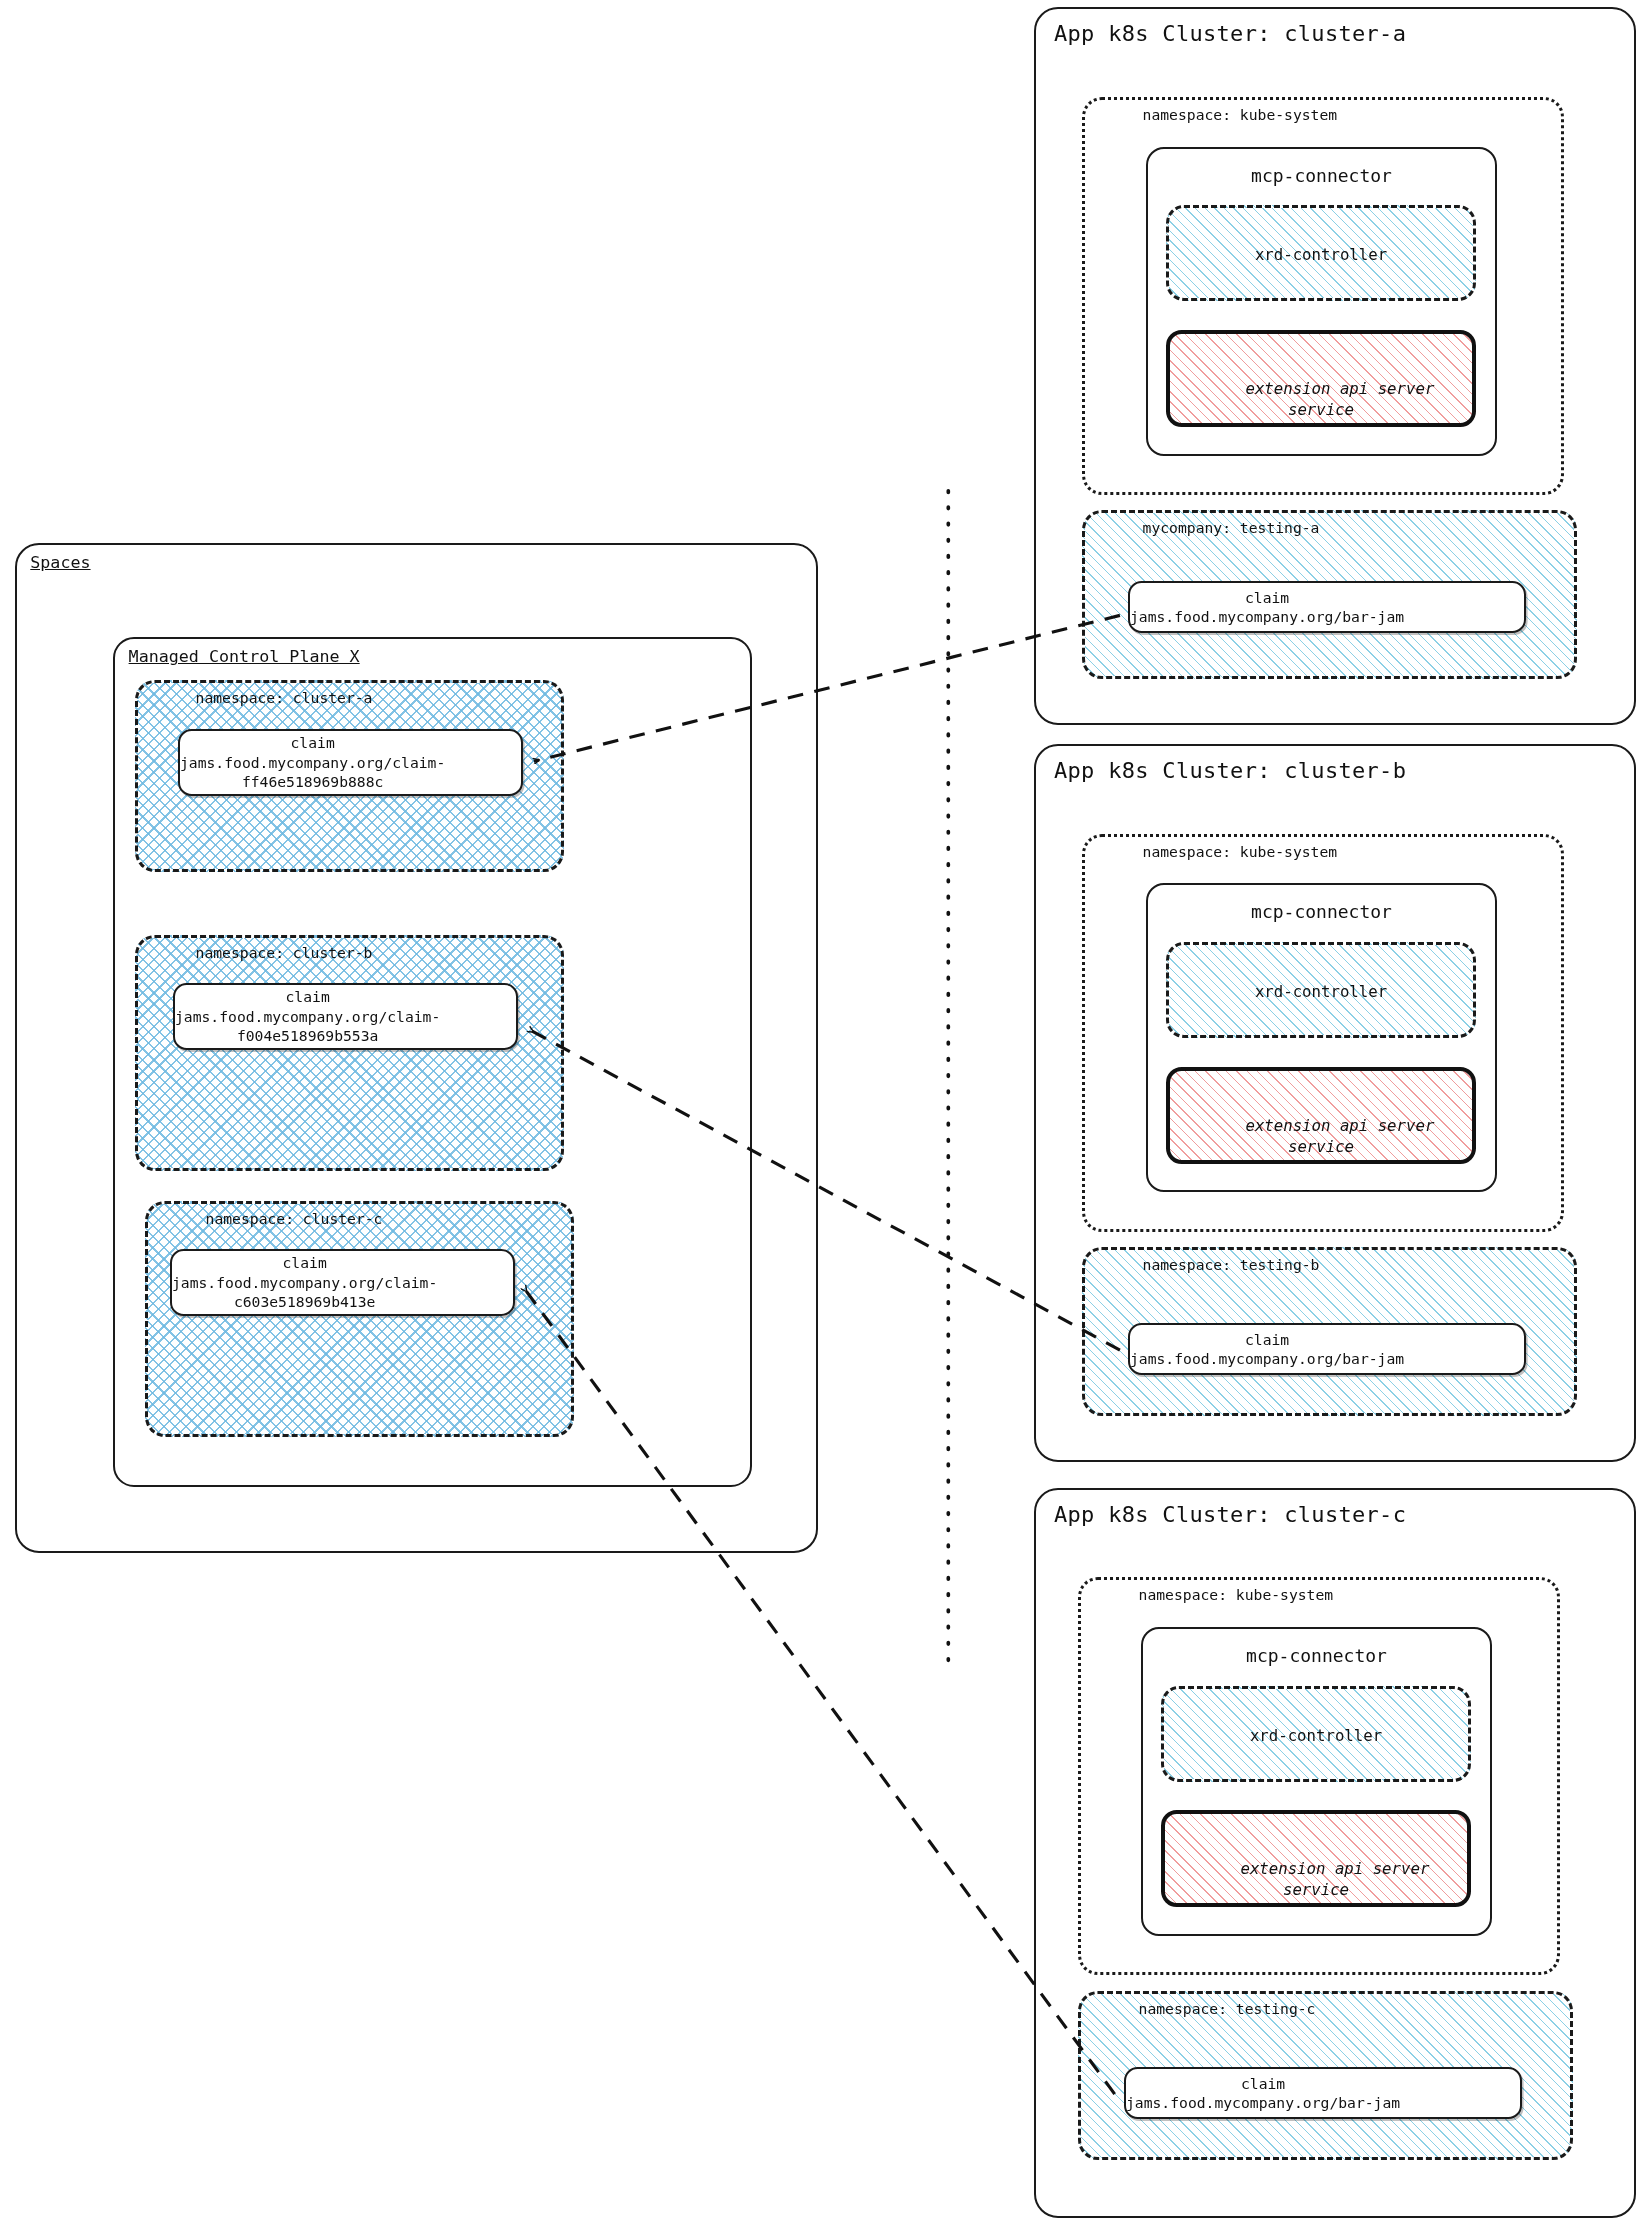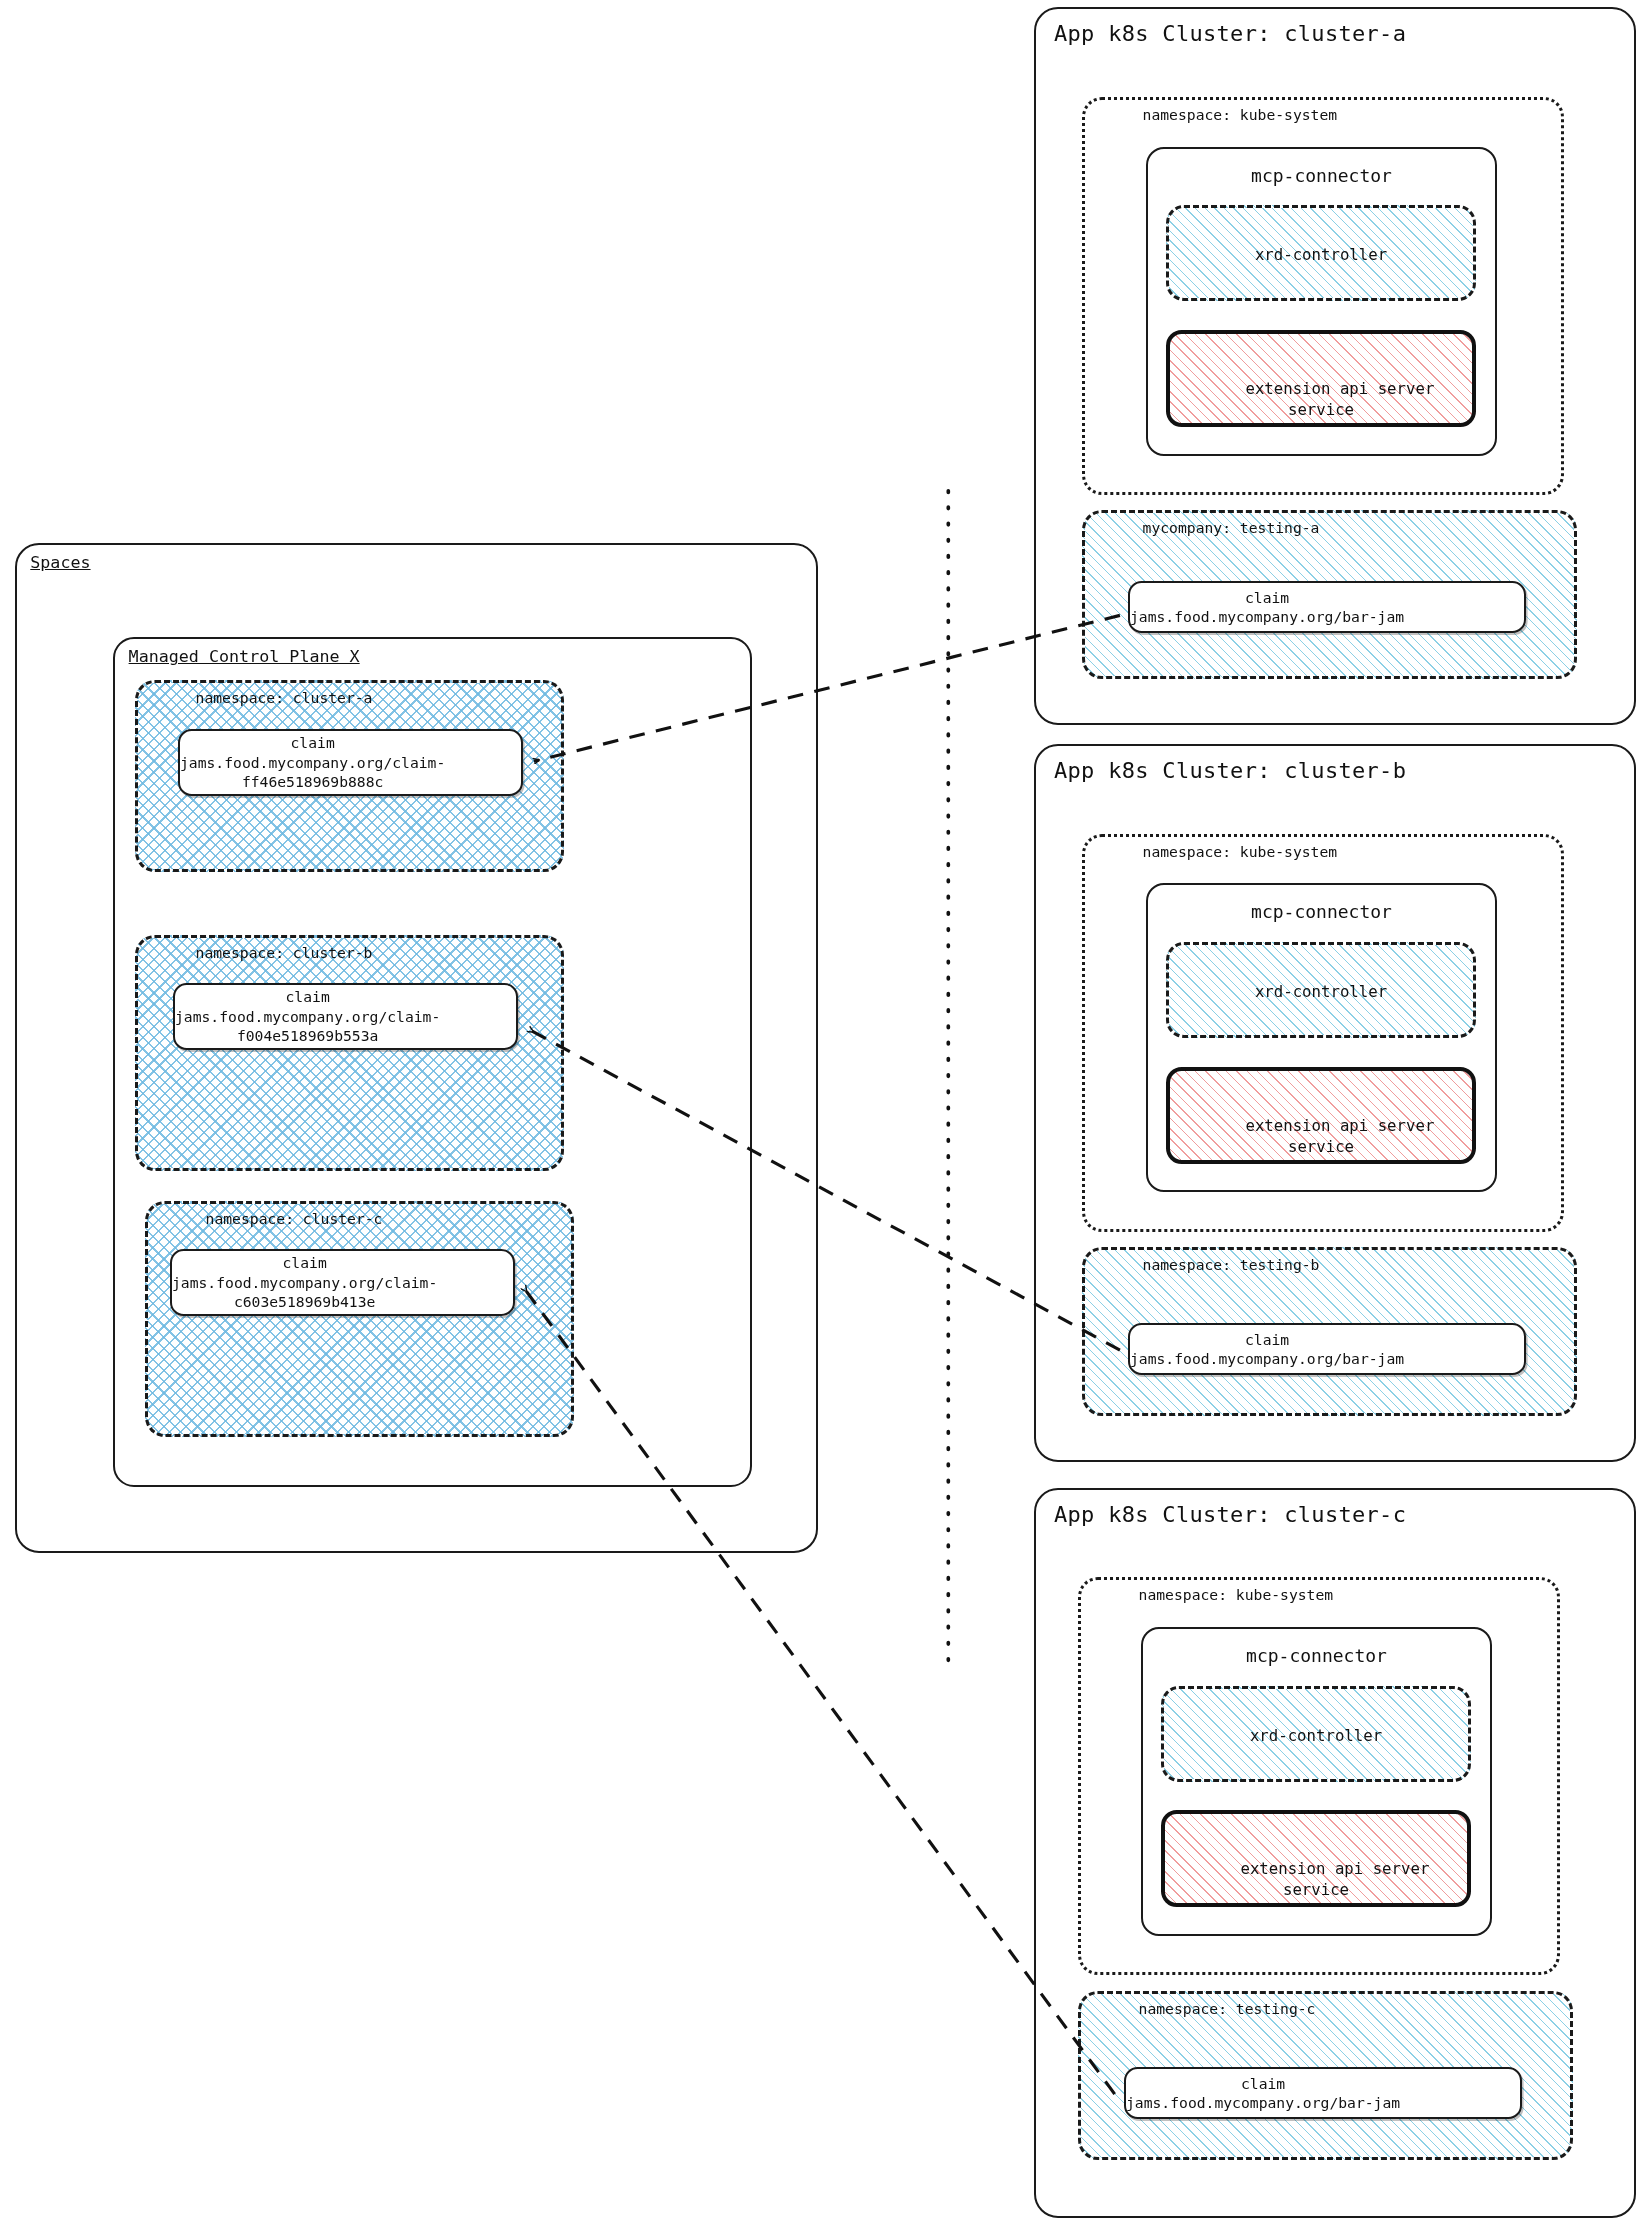--- a/index.html
+++ b/index.html
@@ -29,21 +29,21 @@
   .cross-blue{
     background-color:#ffffff;
     background-image:
       repeating-linear-gradient(45deg, rgba(110,185,225,.85) 0 1.6px, rgba(255,255,255,0) 1.6px 7.9px),
       repeating-linear-gradient(-45deg, rgba(110,185,225,.85) 0 1.6px, rgba(255,255,255,0) 1.6px 7.9px);
   }
 
   
   .box{position:absolute;box-sizing:border-box;}
   .solid-thin{border:2.1px solid #1a1a1a;border-radius:18px;background:#ffffff;}
-  .solid-thick{border:4.2px solid #111111;border-radius:18px;}
+  .solid-thick{border:4.2px solid #111111;border-radius:18px;font-style:italic;}
   .dashed-box{border:3.7px dashed #1a1a1a;border-radius:20px;}
   .dotted-box{border:3.1px dotted #1a1a1a;border-radius:20px;background:#ffffff;}
 
   .label{
     position:absolute;white-space:pre;line-height:1.05;
     color:#111111;
   }
   .hdr-lg{font-size:22px;left:18px;top:12.6px;letter-spacing:0.3px;}
   .hdr-md{font-size:16.7px;left:13.6px;top:9.4px;text-decoration:underline;}
   .hdr-sm{font-size:14.7px;left:12.6px;top:7.3px;margin-left:45px;}

